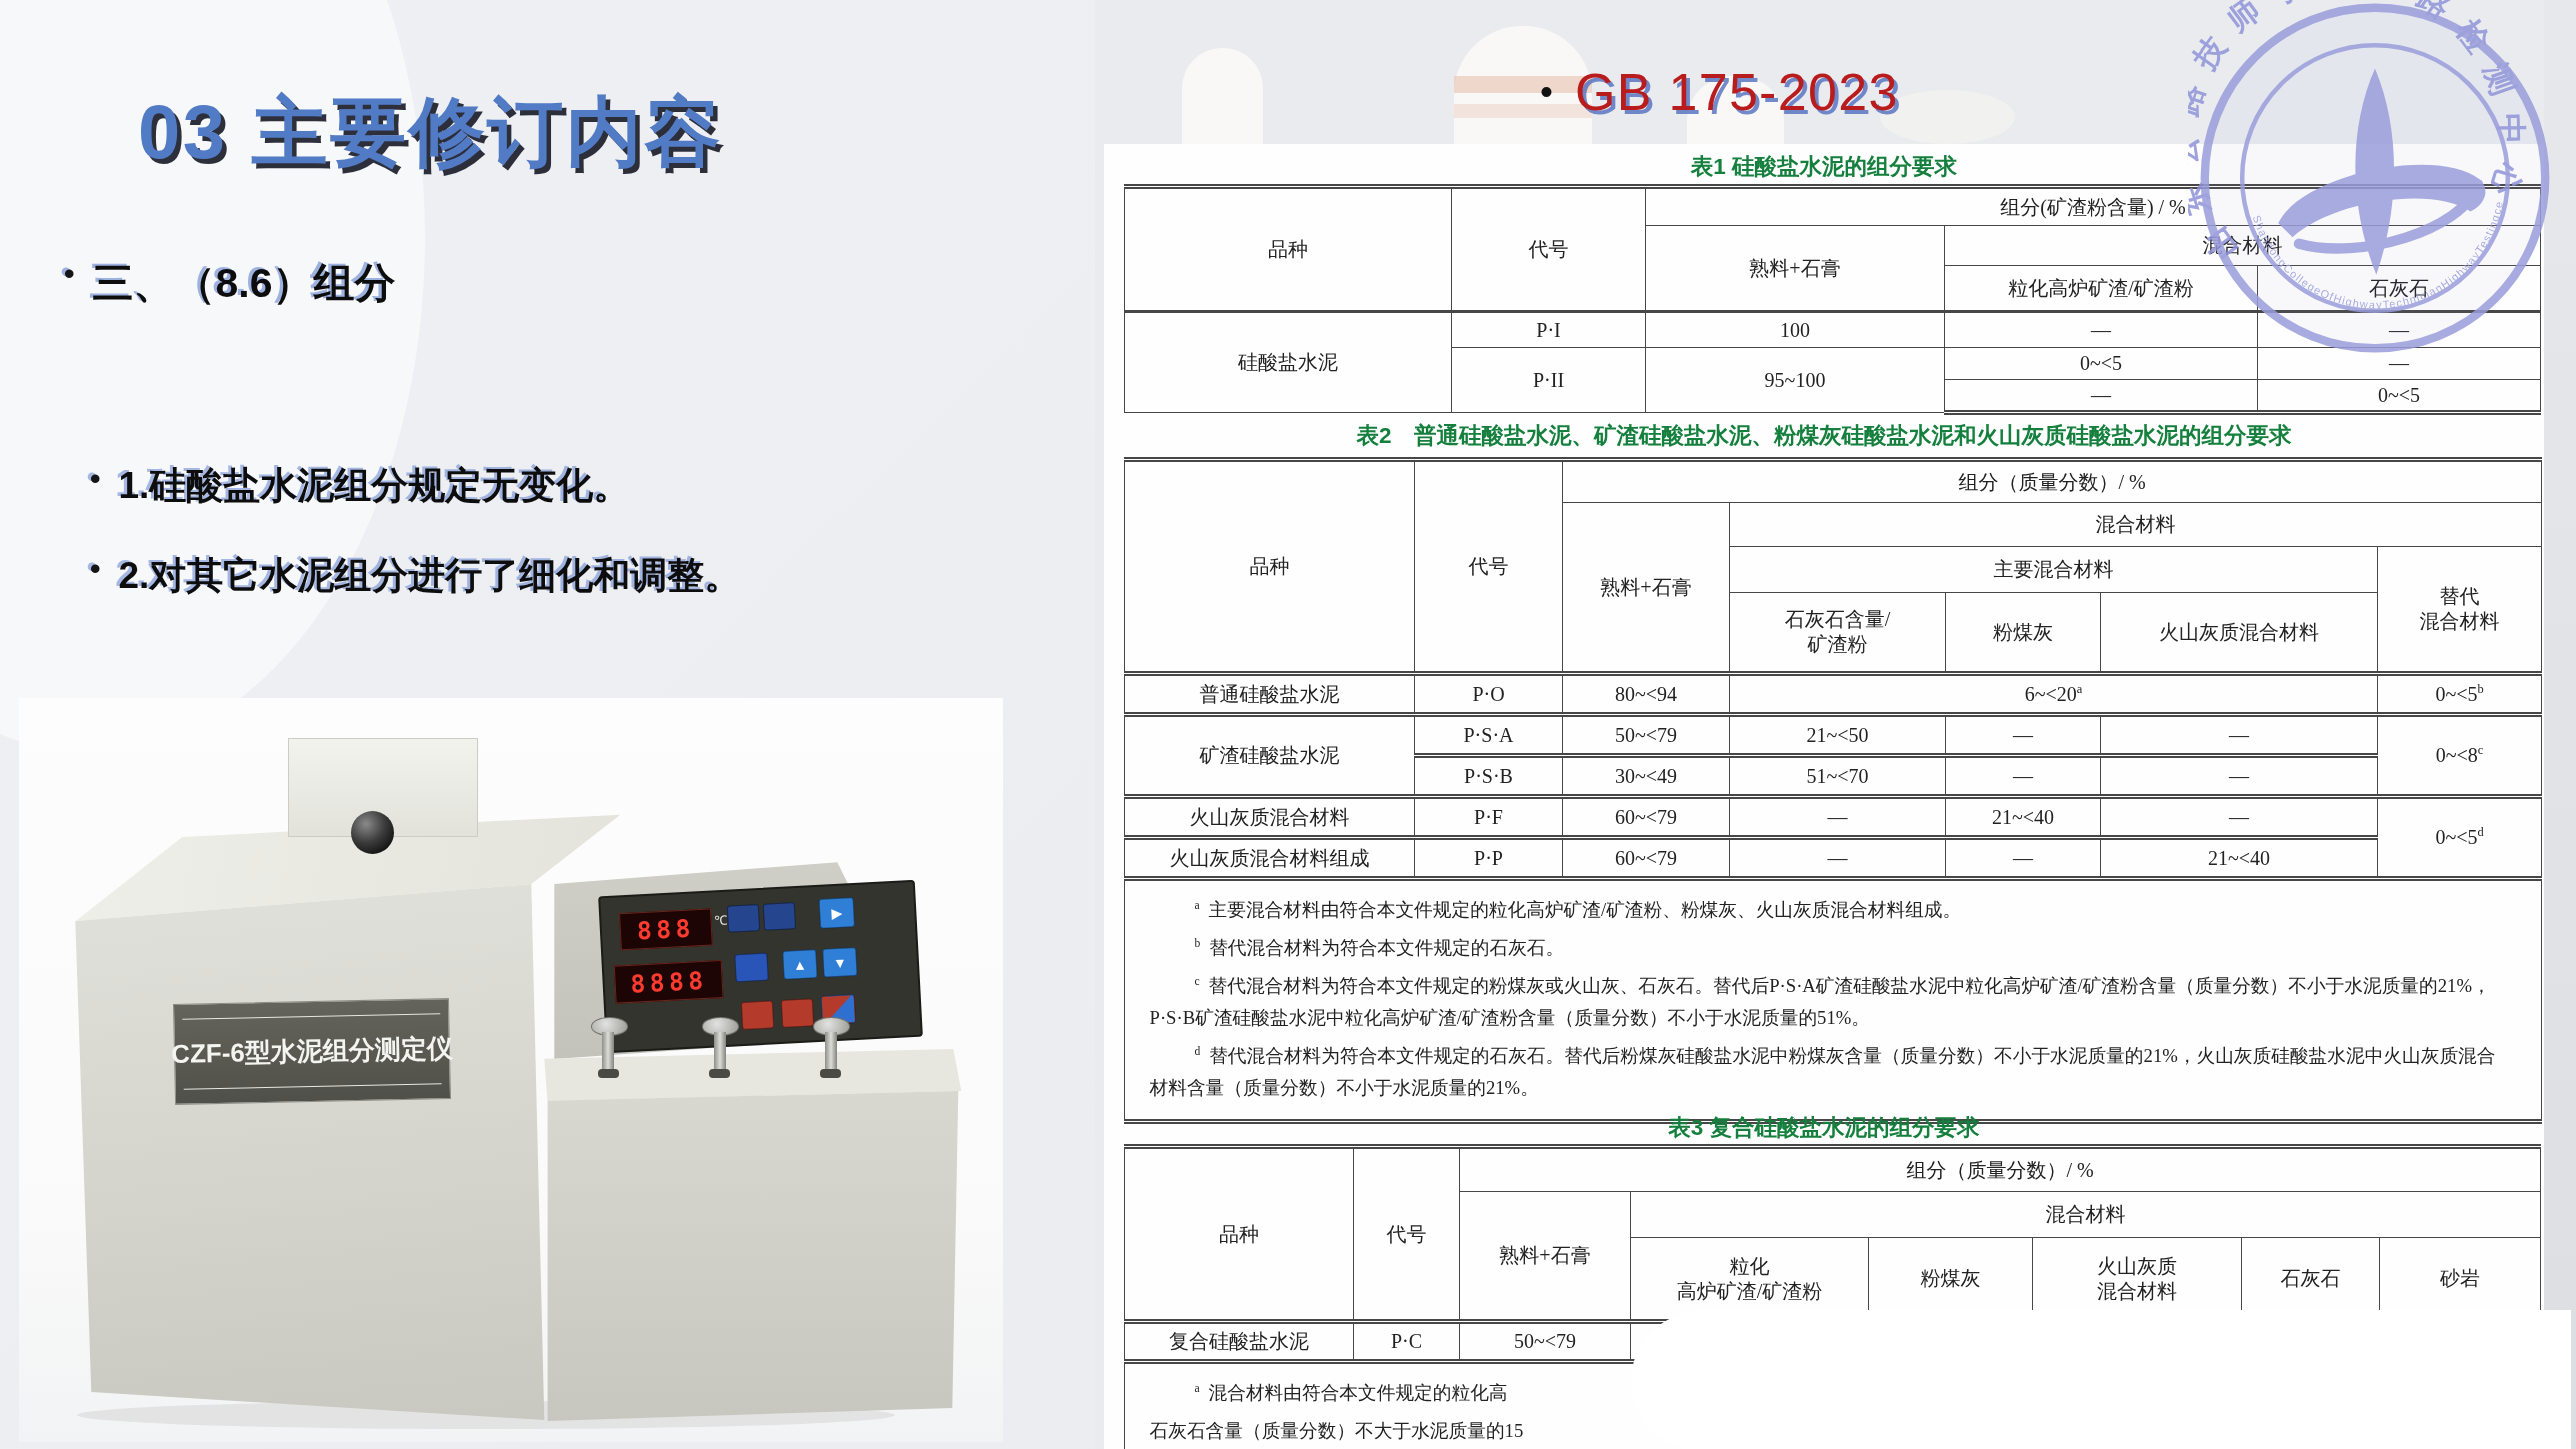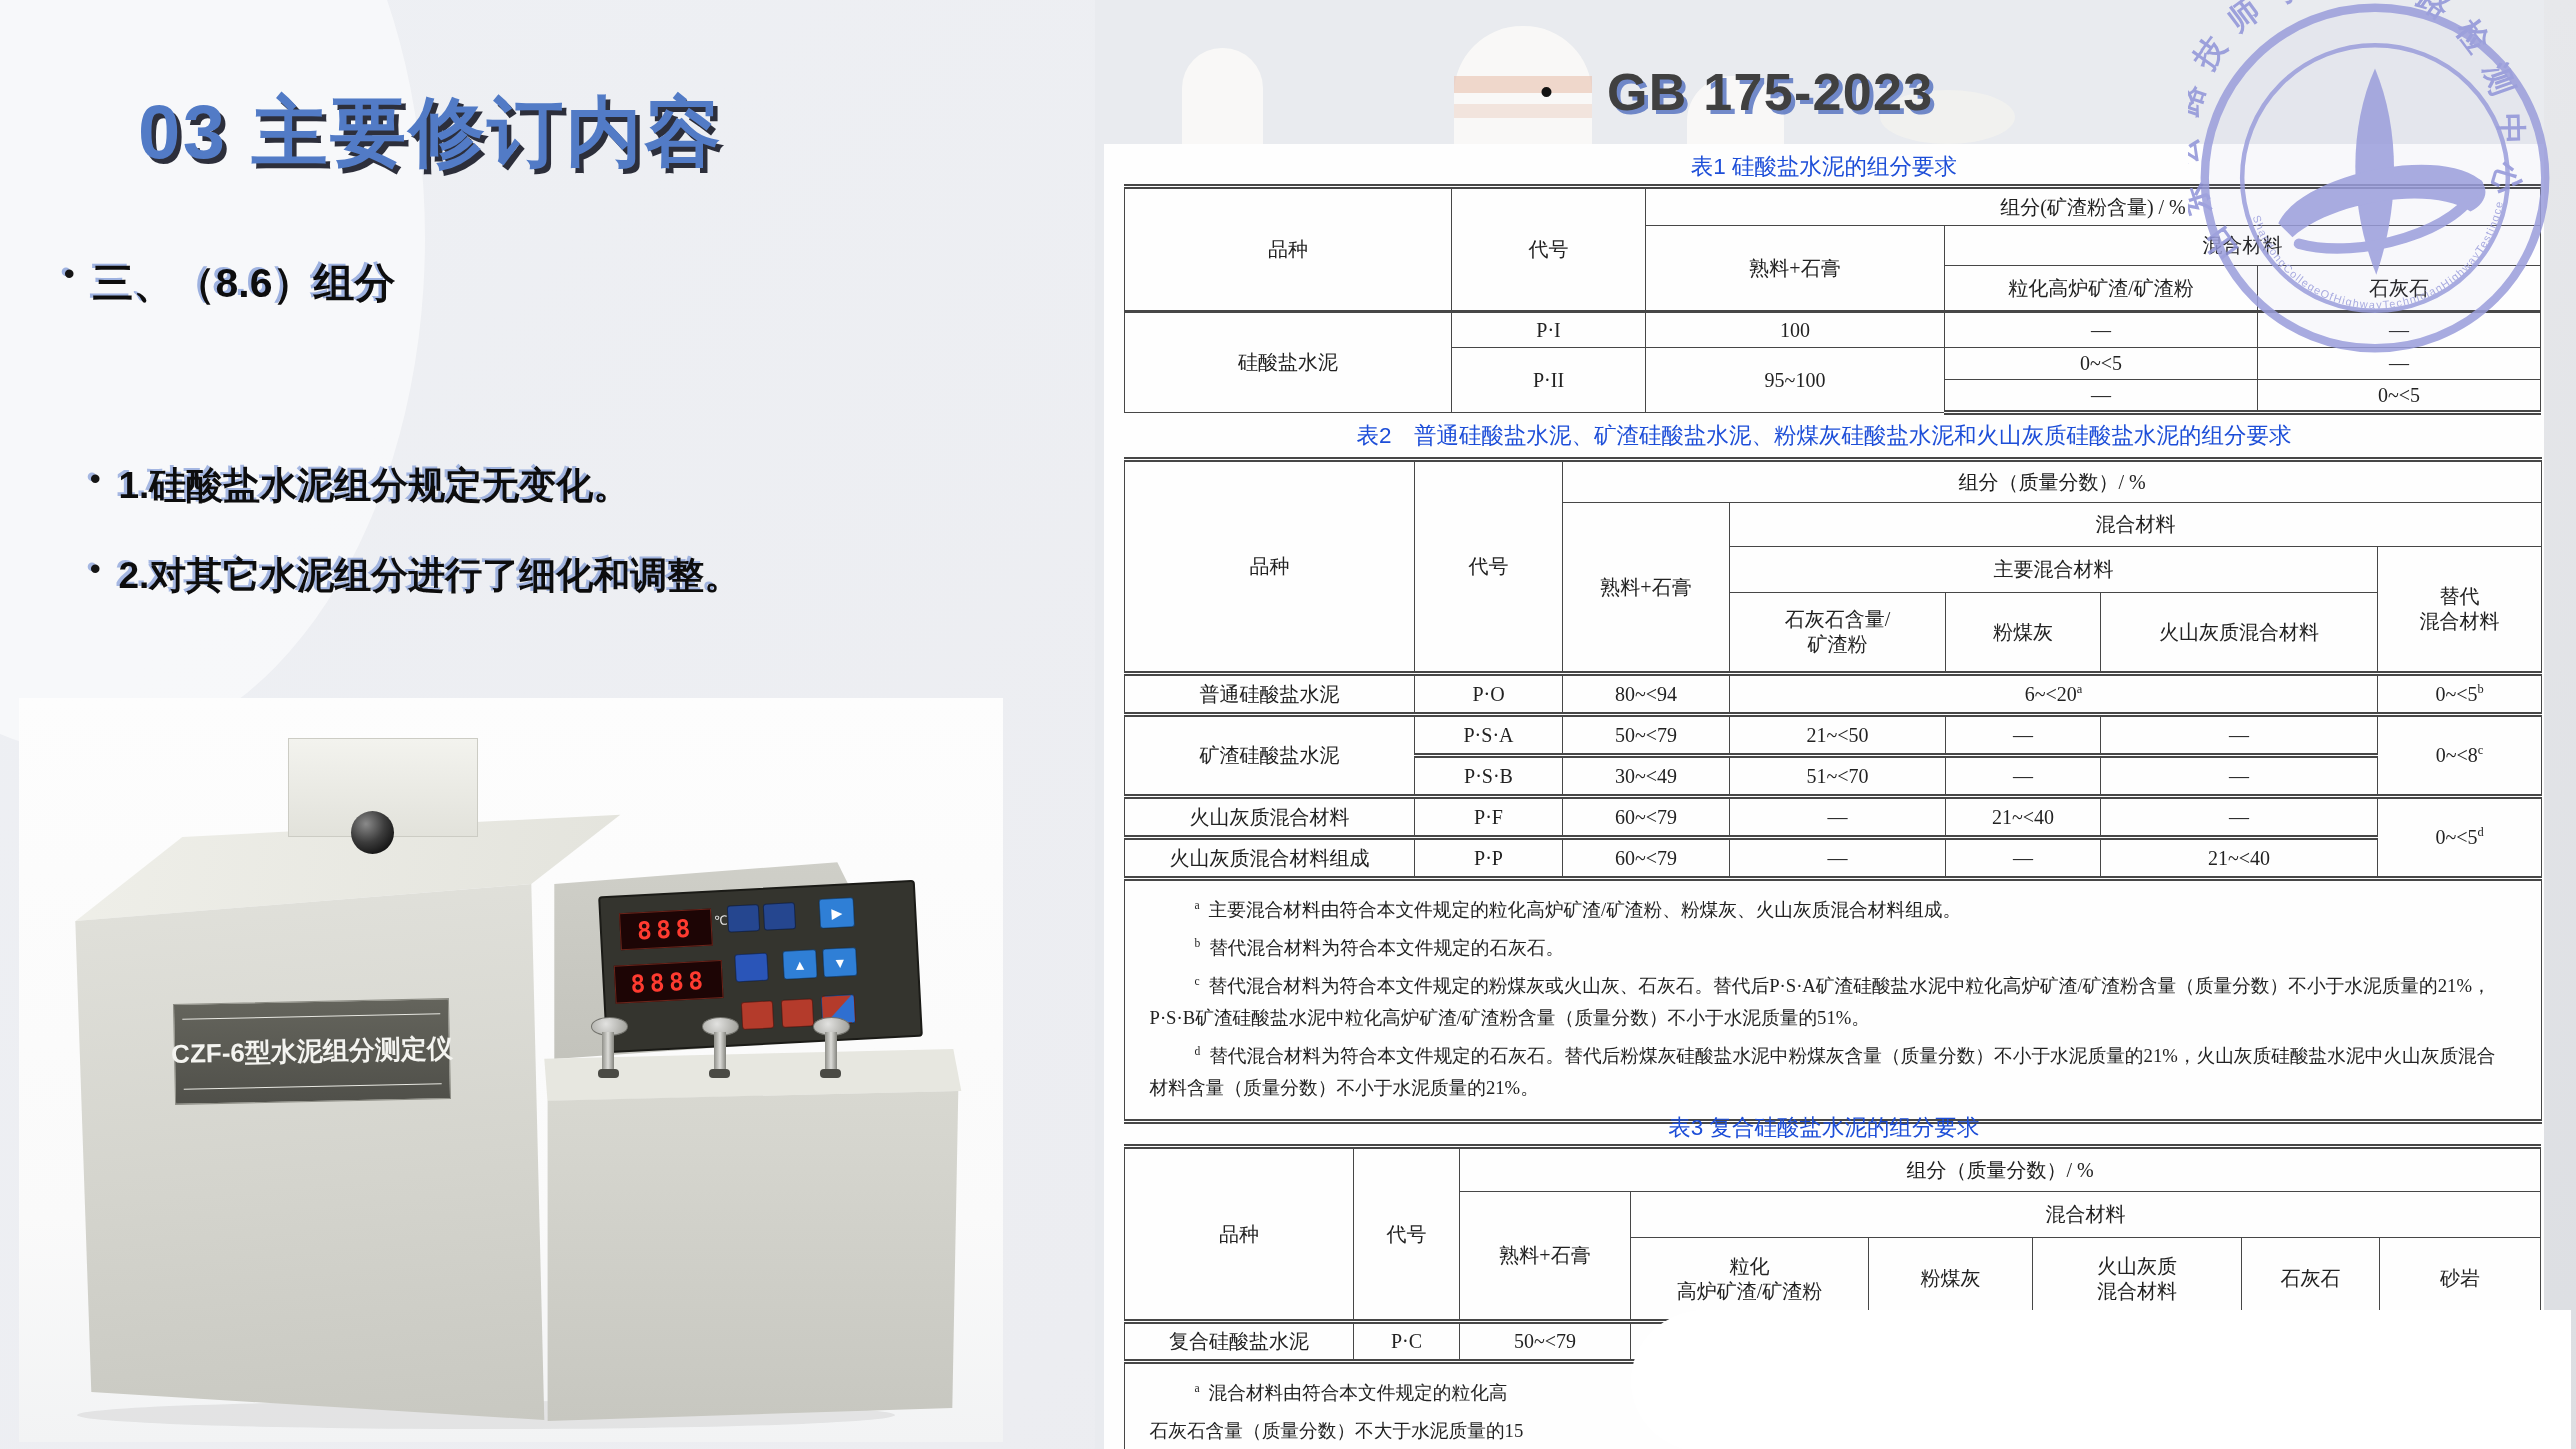--- a/index.html
+++ b/index.html
@@ -58,26 +58,26 @@
   .knob-stem{width:11.6px;height:40px;background:linear-gradient(90deg,#8f8f89,#dcdcd8,#84847e);}
   .knob-base{width:20.6px;height:9px;border-radius:3.9px;background:#4a4a44;}
 
   
   .right-bg{left:1095px;top:0;width:1481px;height:1449px;background:#e9ebef;}
   .edge-strip{left:2544px;top:0;width:32px;height:1449px;background:linear-gradient(180deg,#e7e8eb,#dcdee2);}
   .chimney{background:#fbfaf7;opacity:0.9;}
   .band{opacity:0.65;}
   .gb-row{left:1540px;top:62px;display:flex;align-items:center;}
   .gb-dot{font-size:37px;color:#121212;margin-right:22px;}
-  .gb-text{font-size:52px;font-weight:bold;color:#404040;letter-spacing:1.3px;
-           text-shadow:3.9px 3.9px 0 rgba(80,110,190,0.8);white-space:nowrap;margin-left:32px;}
+  .gb-text{font-size:52px;font-weight:normal;color:#b91c1c;letter-spacing:1.3px;
+           text-shadow:3.9px 3.9px 0 rgba(80,110,190,0.8);white-space:nowrap;}
 
   .panel{left:1104px;top:144px;width:1440px;height:1305px;background:#fefefe;}
 
-  .tbl-title{width:1440px;text-align:center;font-size:22.5px;font-weight:normal;color:#1d4ed8;white-space:nowrap;}
+  .tbl-title{width:1440px;text-align:center;font-size:22.5px;font-weight:bold;color:#15803d;white-space:nowrap;}
   .tt1{left:1104px;top:151px;}
   .tt2{left:1104px;top:420px;}
   .tt3{left:1104px;top:1112px;text-align:center;}
 
   table.tbl{position:absolute;left:1124px;width:1417px;border-collapse:collapse;table-layout:fixed;
             font-family:"Liberation Serif",serif;color:#222;}
   .tbl td{border:1.9px solid #474747;text-align:center;vertical-align:middle;font-size:20px;
           padding:1.3px 3.9px;line-height:1.25;}
   .tbl tr:first-child td{border-top:5.2px double #474747;}
   .tbl tr.dbl td{border-top:5.2px double #474747;}

